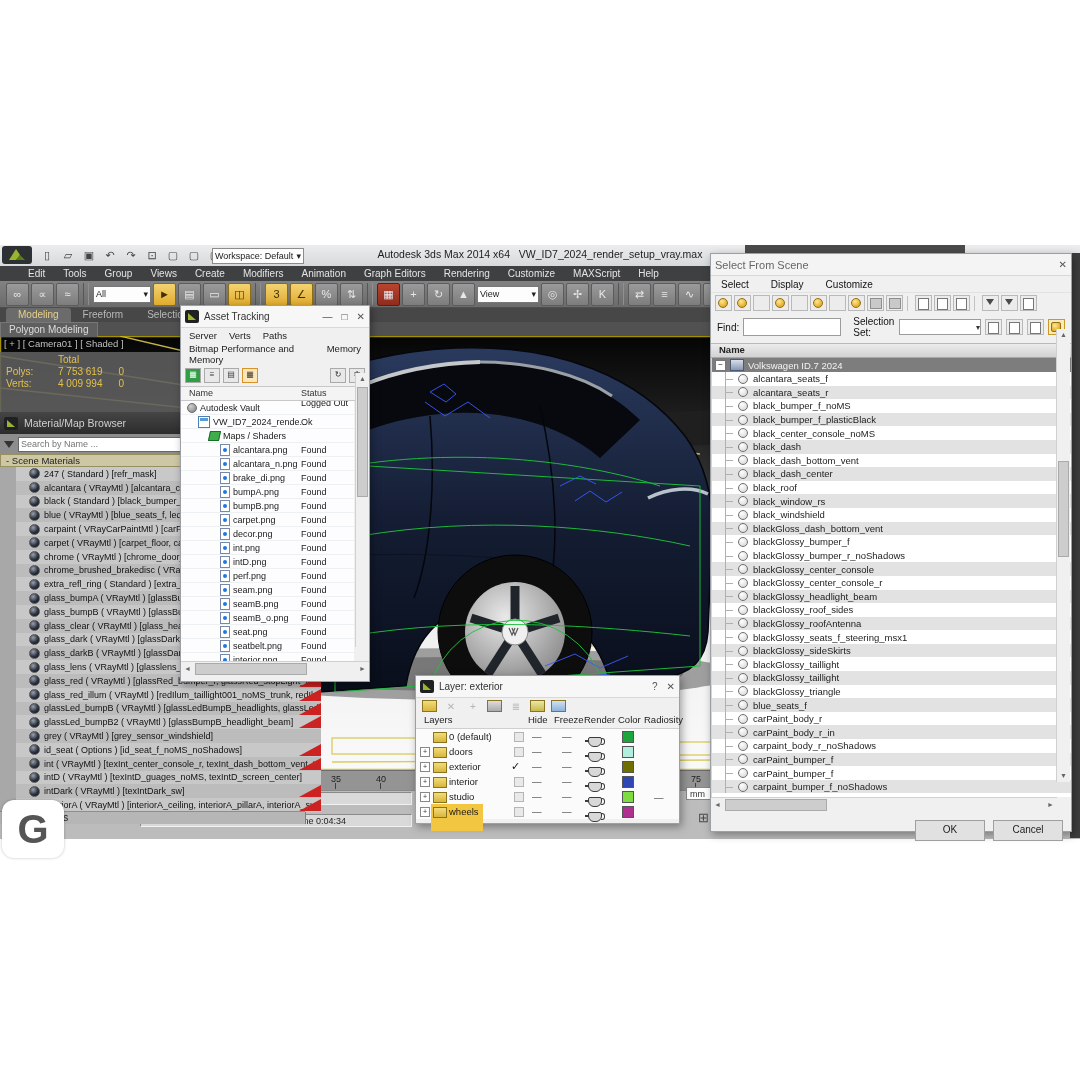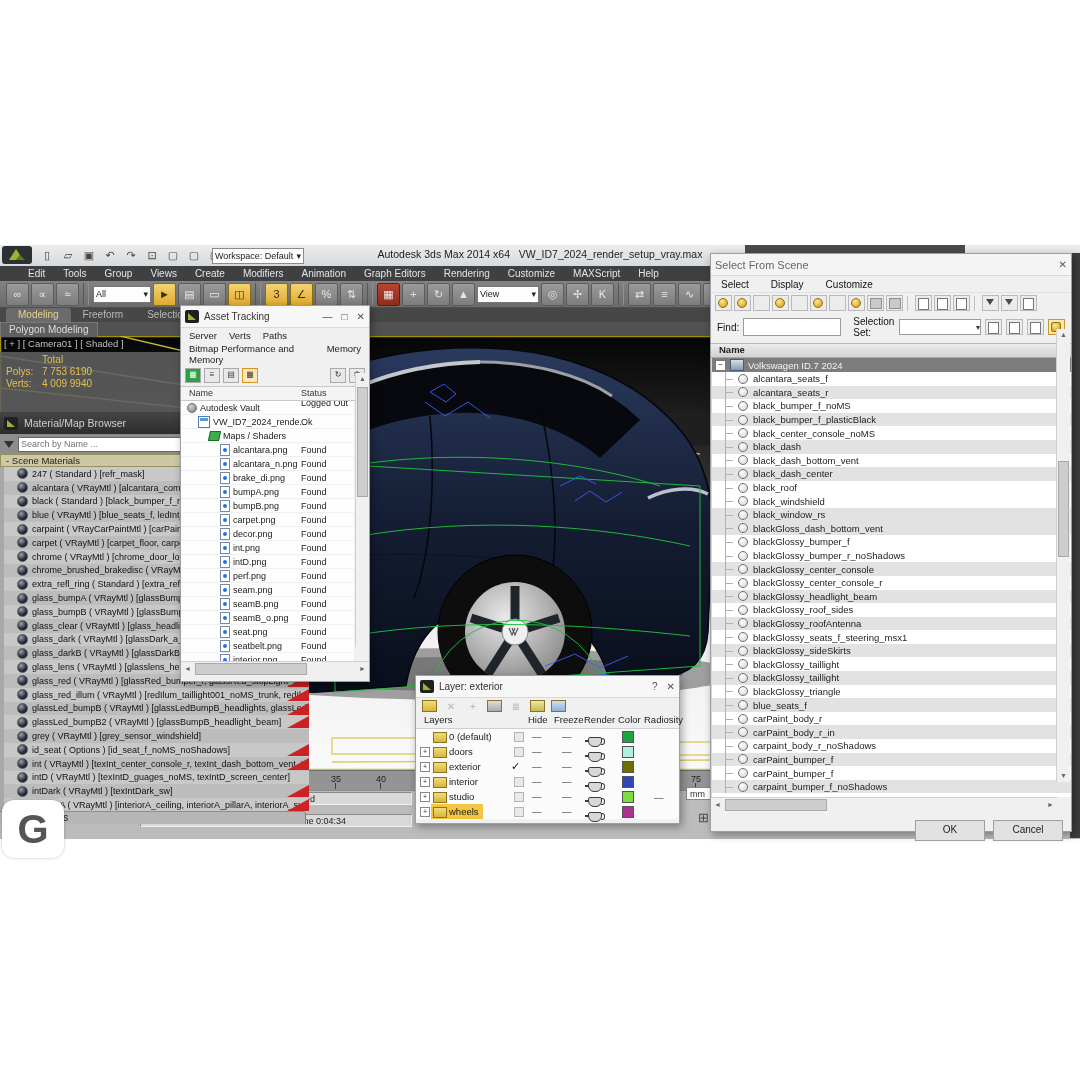--- a/index.html
+++ b/index.html
@@ -27,21 +27,21 @@
   .teapot::after{content:"";position:absolute;right:-4px;top:0px;width:3px;height:5px;border:1px solid #3c3c3c;border-left:none;border-radius:0 3px 3px 0;}
   #ribbon1{left:0;top:308px;width:1080px;height:14px;background:#474747;display:flex;padding-left:6px;box-sizing:border-box;}
   .rtab{font-size:10px;color:#b8b8b8;padding:0 12px;line-height:14px;}
   .rtab.active{background:#6b6b6b;color:#e7d28a;border-radius:3px 3px 0 0;}
   #ribbon2{left:0;top:322px;width:1080px;height:14px;background:#515151;}
   #polytab{left:0;top:322px;height:14px;background:#5f5f5f;border:1px solid #777;border-bottom:none;padding:0 8px;font-size:10px;color:#ddd;line-height:13px;}
   
   #vp{left:0;top:336px;width:1080px;height:434px;}
   #vplabel{left:4px;top:338px;font-size:9.5px;color:#c2c2c2;text-shadow:0 1px 1px #000;}
   #vpstats{left:0px;top:352px;width:183px;height:62px;background:rgba(95,95,95,.88);color:#e3c04c;font-size:10px;padding:2px 0 0 6px;box-sizing:border-box;}
-  .statrow{display:flex;gap:0;line-height:12px;}
+  .statrow{display:flex;gap:16px;line-height:12px;}
   .statrow .lab{width:36px;}
   #fpsrow{left:0px;top:416px;width:183px;color:#e3c04c;font-size:10px;padding-left:6px;background:rgba(95,95,95,.88);line-height:14px;}
   
   #ruler{left:0;top:770px;width:1080px;height:20px;background:#949494;border-top:1px solid #6d6d6d;border-bottom:1px solid #6d6d6d;}
   .tick{position:absolute;top:3px;font-size:9px;color:#1c1c1c;}
   .tickline{position:absolute;top:12px;width:1px;height:6px;background:#3f3f3f;}
   #statusbar{left:0;top:790px;width:1080px;height:48px;background:#bcbcbc;border-top:1px solid #8a8a8a;}
   .sunken{background:#d9d9d9;border:1px solid #8a8a8a;border-right-color:#f2f2f2;border-bottom-color:#f2f2f2;}
   #stfield1{left:140px;top:791px;width:272px;height:13px;font-size:9px;color:#222;line-height:13px;padding-left:164px;box-sizing:border-box;}
   #stfield2{left:140px;top:813px;width:272px;height:13px;font-size:9px;color:#222;line-height:13px;padding-left:158px;box-sizing:border-box;}
@@ -49,21 +49,21 @@
   #gridico{left:698px;top:810px;font-size:13px;color:#4a4a4a;}
   
   #matpanel{left:0;top:412px;width:305px;height:412px;background:#a8a8a8;border-right:1px solid #7c7c7c;}
   #mattitle{left:0;top:412px;width:305px;height:22px;background:linear-gradient(#454545,#2c2c2c);color:#cfcfcf;font-size:10.5px;display:flex;align-items:center;gap:6px;padding-left:4px;box-sizing:border-box;}
   .minilogo{width:14px;height:13px;background:#1e2022;border-radius:2px;position:relative;flex:0 0 auto;}
   .minilogo::after{content:"";position:absolute;left:3px;top:3px;border-left:8px solid #9ab52d;border-top:7px solid transparent;}
   #matsearch{left:0;top:434px;width:305px;height:20px;background:#8d8d8d;display:flex;align-items:center;gap:4px;padding:0 4px;box-sizing:border-box;}
   #matsearch input{width:168px;height:13px;border:1px solid #666;font-size:9px;color:#555;padding:0 2px;background:#fff;font-family:inherit;}
   .funnel{width:0;height:0;border-left:5px solid transparent;border-right:5px solid transparent;border-top:7px solid #333;}
   #matsection{left:0;top:454px;width:305px;height:13px;background:#cdc7a4;border:1px solid #97915f;box-sizing:border-box;font-size:9.5px;color:#222;line-height:11px;padding-left:5px;}
-  #matrows{left:4px;top:467px;width:305px;}
+  #matrows{left:16px;top:467px;width:305px;}
   .mrow{position:relative;height:13.8px;background:#c8c8c8;display:flex;align-items:center;gap:4px;padding-left:13px;overflow:hidden;white-space:nowrap;}
   .mrow.alt{background:#bcbcbc;}
   .sphere{width:11px;height:11px;border-radius:50%;background:radial-gradient(circle at 35% 30%,#9aa1ad,#2c3340 55%,#05070c);flex:0 0 auto;border:1px solid #555;box-sizing:border-box;}
   .mlabel{font-size:9px;color:#111;}
   .flag{position:absolute;right:0;top:1px;width:0;height:0;border-bottom:12px solid #c22;border-left:22px solid transparent;}
   #matfooter{left:0;top:811px;width:305px;height:13px;background:#b6b6b6;border-top:1px solid #8e8e8e;font-size:10px;color:#222;line-height:12px;padding-left:30px;box-sizing:border-box;}
   #glogo{left:2px;top:800px;width:62px;height:58px;background:#fff;border-radius:12px;box-shadow:0 0 3px rgba(0,0,0,.25);display:flex;align-items:center;justify-content:center;font-size:40px;font-weight:bold;color:#555;}
   
   .dlg{background:#f0f0f0;border:1px solid #9aa0a6;box-shadow:2px 3px 8px rgba(0,0,0,.35);}
   #atdlg{left:180px;top:305px;width:188px;height:375px;}
@@ -99,21 +99,21 @@
   .lybtn{font-size:10px;color:#555;width:16px;text-align:center;}
   .lybtn.dis{color:#b5b5b5;}
   .lystack{width:13px;height:10px;background:linear-gradient(#f2dc7a,#d9b63c);border:1px solid #8a7420;}
   #lyhead{height:14px;position:relative;font-size:9.5px;color:#222;border-bottom:1px solid #cfcfcf;}
   #lyhead span{position:absolute;top:0;}
   #lyrows{background:#fbfbfb;}
   .lyrow{height:15px;position:relative;font-size:9.5px;color:#1a1a1a;}
   .lyrow .exp{position:absolute;left:4px;top:3px;width:8px;height:8px;border:1px solid #888;background:#fff;font-size:7px;line-height:7px;text-align:center;color:#333;}
   .lyrow .lic{position:absolute;left:17px;top:3px;}
   .lyrow .lnm{position:absolute;left:33px;top:2px;}
-  .lyrow .lnm.hl{background:#f2c641;left:15px;padding:0 4px 0 18px;top:0;height:15px;line-height:15px;}
+  .lyrow .lnm.hl{background:#f2c641;left:15px;padding:0 4px 0 18px;top:0;height:27px;line-height:15px;}
   .lyrow .chk{position:absolute;left:98px;top:3px;width:8px;height:8px;border:1px solid #b5b5b5;background:#e9e9e9;}
   .lyrow .chkmark{position:absolute;left:95px;top:1px;font-size:11px;color:#111;border:none;background:none;width:auto;height:auto;}
   .lyrow .d1{position:absolute;left:116px;top:2px;color:#444;}
   .lyrow .d2{position:absolute;left:146px;top:2px;color:#444;}
   .lyrow .tp{position:absolute;left:172px;top:3px;}
   .lyrow .sw{position:absolute;left:206px;top:2px;width:10px;height:10px;border:1px solid #555;}
   .lyrow .rad{position:absolute;left:238px;top:3px;}
   .lamp{width:11px;height:8px;background:#f2d23a;clip-path:polygon(25% 0,75% 0,100% 100%,0 100%);border-bottom:1px solid #9c8413;}
   
   #sfsdlg{left:710px;top:253px;width:360px;height:577px;}
@@ -843,27 +843,27 @@
             <span>black_dash_bottom_vent</span>
           </div>
           <div class="scrow alt">
             <span class="scirc"></span>
             <span>black_dash_center</span>
           </div>
           <div class="scrow">
             <span class="scirc"></span>
             <span>black_roof</span>
           </div>
+          <div class="scrow alt">
+            <span class="scirc"></span>
+            <span>black_window_rs</span>
+          </div>
           <div class="scrow">
             <span class="scirc"></span>
             <span>black_windshield</span>
-          </div>
-          <div class="scrow alt">
-            <span class="scirc"></span>
-            <span>black_window_rs</span>
           </div>
           <div class="scrow alt">
             <span class="scirc"></span>
             <span>blackGloss_dash_bottom_vent</span>
           </div>
           <div class="scrow">
             <span class="scirc"></span>
             <span>blackGlossy_bumper_f</span>
           </div>
           <div class="scrow">

